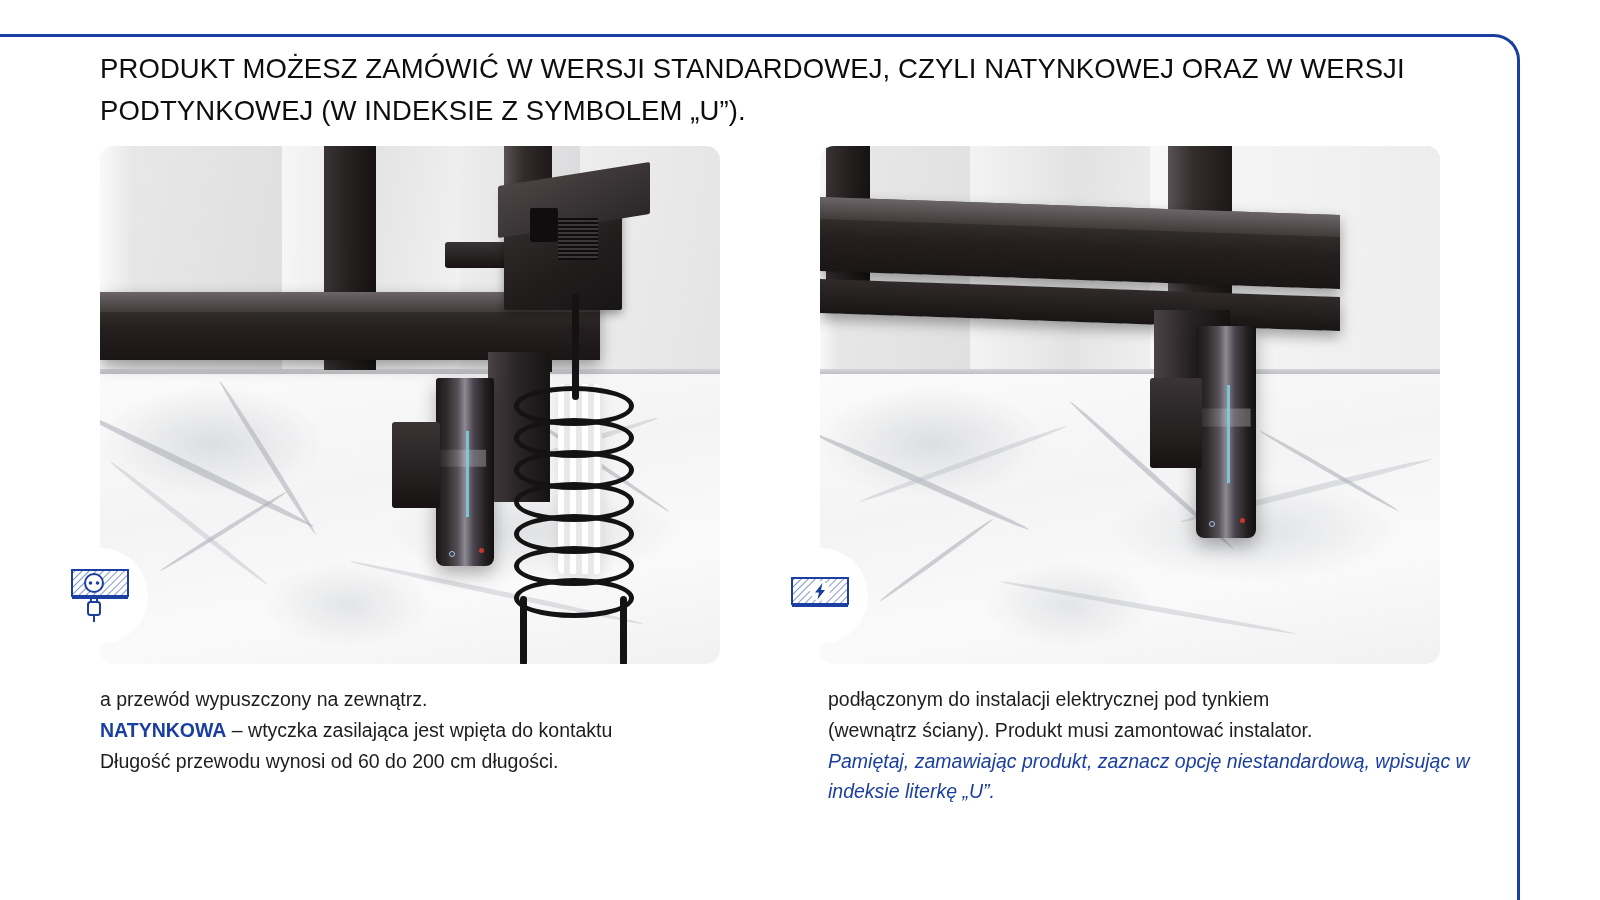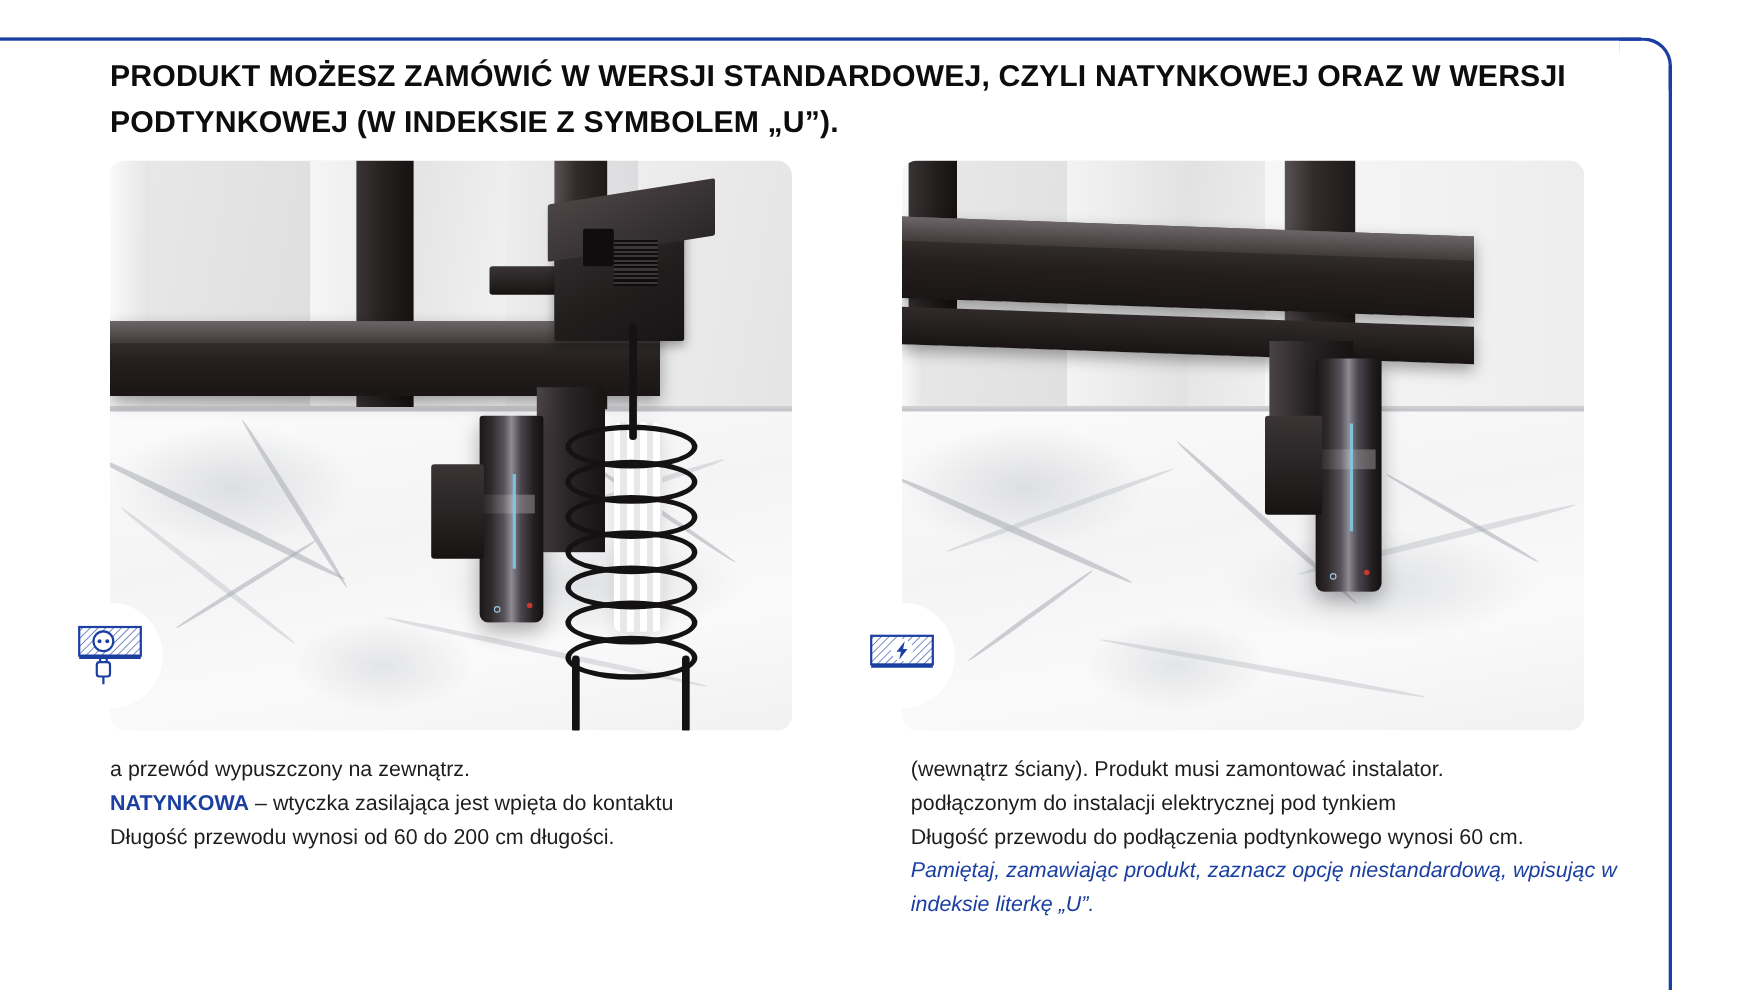--- a/index.html
+++ b/index.html
@@ -37,21 +37,21 @@
     background: #1a3fa0;
   }
 
   h1.headline {
     position: absolute;
     left: 100px; top: 48px;
     width: 1330px;
     margin: 0;
     font-size: 27.5px;
     line-height: 1.52;
-    font-weight: bold;
+    font-weight: normal;
     color: #0d0d0d;
     letter-spacing: 0.1px;
   }
 
   .panel {
     position: absolute;
     top: 146px;
     width: 620px; height: 518px;
     border-radius: 14px;
     overflow: hidden;
@@ -346,19 +346,18 @@
 
   <div class="caption left">
     <div>a przewód wypuszczony na zewnątrz.</div>
     <div>
       <span class="cap-title">NATYNKOWA</span><span> – wtyczka zasilająca jest wpięta do kontaktu</span>
     </div>
     <div>Długość przewodu wynosi od 60 do 200 cm długości.</div>
   </div>
 
   <div class="caption right">
+    <div>podłączonym do instalacji elektrycznej pod tynkiem</div>
     <div>(wewnątrz ściany). Produkt musi zamontować instalator.</div>
-    <div>podłączonym do instalacji elektrycznej pod tynkiem</div>
-    <div>Długość przewodu do podłączenia podtynkowego wynosi 60 cm.</div>
     <div class="cap-italic">Pamiętaj, zamawiając produkt, zaznacz opcję niestandardową, wpisując w indeksie literkę „U”.</div>
   </div>
 
 </div>
 
 </body></html>

